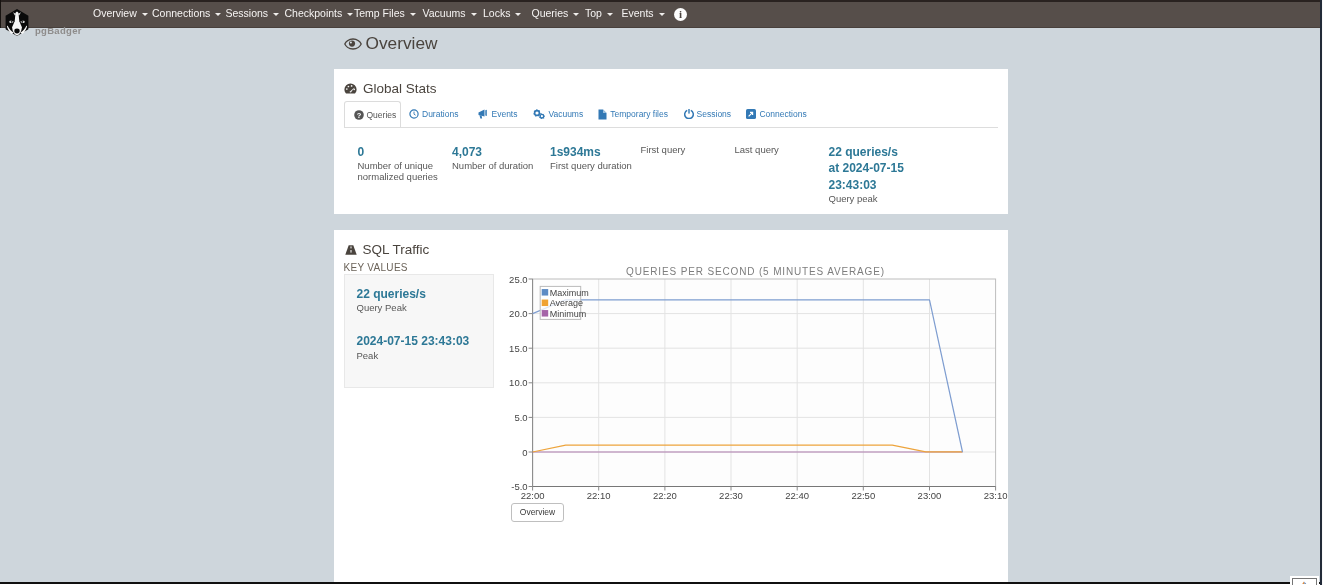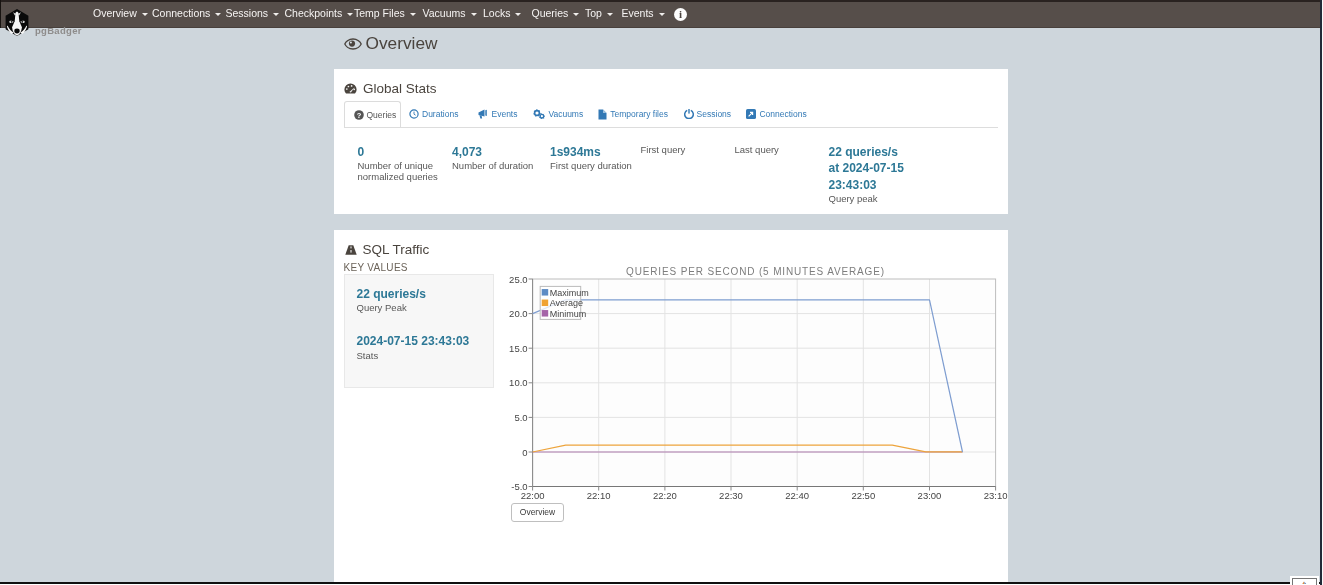--- a/index.html
+++ b/index.html
@@ -181,21 +181,21 @@
           <rect x="5.5" y="5" width="1" height="2.6" fill="#fff"></rect>
         </svg>
       <span>SQL Traffic</span>
     </div>
     <div id="kvh">KEY VALUES</div>
     <div id="kvbox">
       <div class="v">22 queries/s</div>
       <div class="l">Query Peak</div>
       <div class="gap"></div>
       <div class="v">2024-07-15 23:43:03</div>
-      <div class="l">Stats</div>
+      <div class="l">Peak</div>
     </div>
     <svg id="chart" width="500" height="245" viewBox="0 0 500 245">
     <text x="250.5" y="13" text-anchor="middle" font-size="10" letter-spacing="0.85" fill="#7d7d7d" font-family="Liberation Sans">QUERIES PER SECOND (5 MINUTES AVERAGE)</text>
     <rect x="27.6" y="17" width="463" height="207.5" fill="#fdfdfd" stroke="none"></rect>
     <g stroke="#e3e3e3" stroke-width="1">
       <line x1="93.7" y1="17" x2="93.7" y2="224.5"></line>
       <line x1="159.9" y1="17" x2="159.9" y2="224.5"></line>
       <line x1="226.0" y1="17" x2="226.0" y2="224.5"></line>
       <line x1="292.2" y1="17" x2="292.2" y2="224.5"></line>
       <line x1="358.3" y1="17" x2="358.3" y2="224.5"></line>

